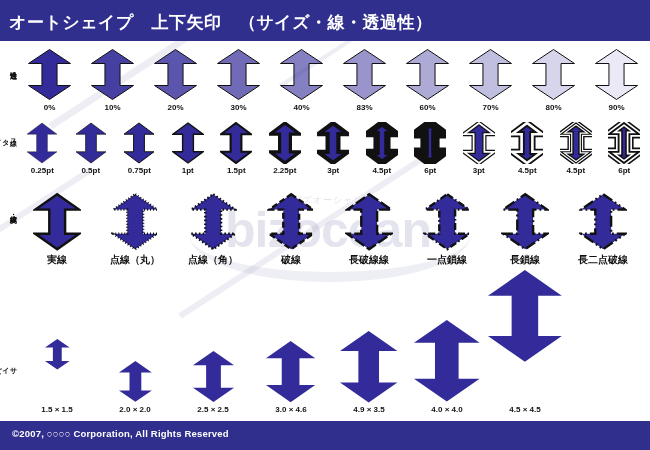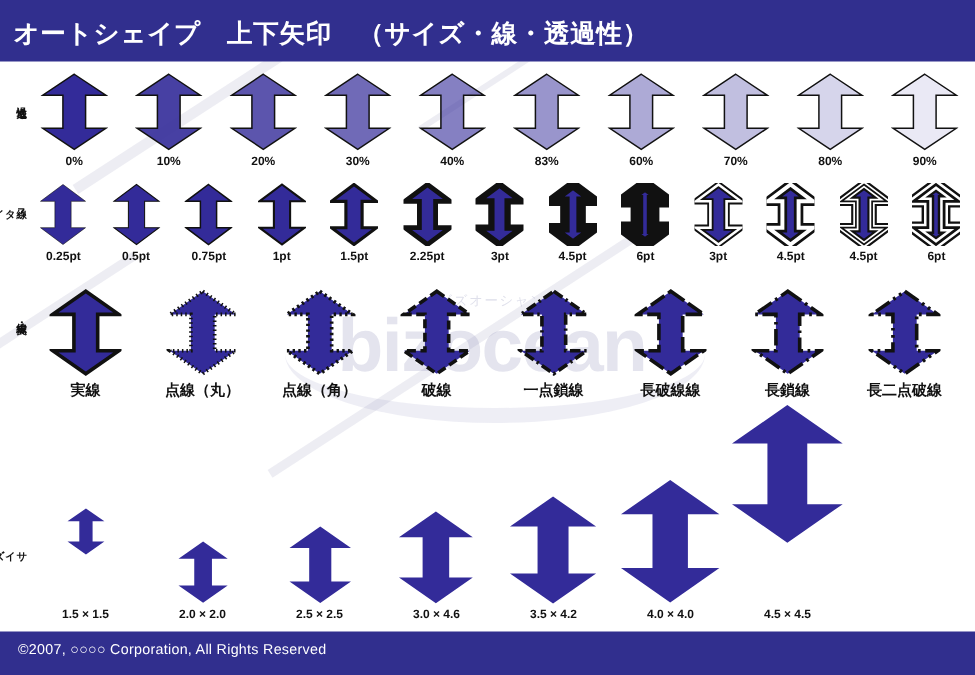--- a/index.html
+++ b/index.html
@@ -12,21 +12,21 @@
 
   
   .band{position:absolute;left:0;width:650px;background:#312f8e;}
   #header{top:0;height:41px;}
   #footer{top:421px;height:29px;}
   #title{
     position:absolute;left:9px;top:11px;color:#fff;font-size:17px;font-weight:bold;
     letter-spacing:.5px;white-space:nowrap;
   }
   #copyright{
-    position:absolute;left:12px;top:428px;color:#fff;font-size:9.5px;font-weight:normal;
+    position:absolute;left:12px;top:428px;color:#fff;font-size:9.5px;font-weight:bold;
     white-space:nowrap;letter-spacing:.2px;
   }
 
   
   #wm{position:absolute;left:0;top:0;width:650px;height:450px;pointer-events:none;}
   .streak{
     position:absolute;background:rgba(150,150,185,.17);
     transform-origin:0 0;transform:rotate(57deg);
   }
   #wm-text{
@@ -313,32 +313,32 @@
           <div class="shape">
             <svg width="48.4" height="59.4" viewBox="-2.2 -2.2 48.4 59.4">
               <path d="M22.00,0.00L44.00,15.40L29.92,15.40L29.92,39.60L44.00,39.60L22.00,55.00L0.00,39.60L14.08,39.60L14.08,15.40L0.00,15.40Z" fill="#332b99" stroke="#111111" stroke-width="2.4" stroke-linejoin="miter" stroke-dasharray="6 3"></path>
             </svg>
           </div>
           <div class="cap jp">破線</div>
         </div>
         <div class="cell" style="width: 78px;">
           <div class="shape">
             <svg width="48.4" height="59.4" viewBox="-2.2 -2.2 48.4 59.4">
+              <path d="M22.00,0.00L44.00,15.40L29.92,15.40L29.92,39.60L44.00,39.60L22.00,55.00L0.00,39.60L14.08,39.60L14.08,15.40L0.00,15.40Z" fill="#332b99" stroke="#111111" stroke-width="2.4" stroke-linejoin="miter" stroke-dasharray="11 3"></path>
+            </svg>
+          </div>
+          <div class="cap jp">長破線線</div>
+        </div>
+        <div class="cell" style="width: 78px;">
+          <div class="shape">
+            <svg width="48.4" height="59.4" viewBox="-2.2 -2.2 48.4 59.4">
               <path d="M22.00,0.00L44.00,15.40L29.92,15.40L29.92,39.60L44.00,39.60L22.00,55.00L0.00,39.60L14.08,39.60L14.08,15.40L0.00,15.40Z" fill="#332b99" stroke="#111111" stroke-width="2.4" stroke-linejoin="miter" stroke-dasharray="7 2.5 1.6 2.5"></path>
             </svg>
           </div>
           <div class="cap jp">一点鎖線</div>
-        </div>
-        <div class="cell" style="width: 78px;">
-          <div class="shape">
-            <svg width="48.4" height="59.4" viewBox="-2.2 -2.2 48.4 59.4">
-              <path d="M22.00,0.00L44.00,15.40L29.92,15.40L29.92,39.60L44.00,39.60L22.00,55.00L0.00,39.60L14.08,39.60L14.08,15.40L0.00,15.40Z" fill="#332b99" stroke="#111111" stroke-width="2.4" stroke-linejoin="miter" stroke-dasharray="11 3"></path>
-            </svg>
-          </div>
-          <div class="cap jp">長破線線</div>
         </div>
         <div class="cell" style="width: 78px;">
           <div class="shape">
             <svg width="48.4" height="59.4" viewBox="-2.2 -2.2 48.4 59.4">
               <path d="M22.00,0.00L44.00,15.40L29.92,15.40L29.92,39.60L44.00,39.60L22.00,55.00L0.00,39.60L14.08,39.60L14.08,15.40L0.00,15.40Z" fill="#332b99" stroke="#111111" stroke-width="2.4" stroke-linejoin="miter" stroke-dasharray="11 3 1.8 3"></path>
             </svg>
           </div>
           <div class="cap jp">長鎖線</div>
         </div>
         <div class="cell" style="width: 78px;">
@@ -386,21 +386,21 @@
             </svg>
           </div>
           <div class="cap">3.0 × 4.6</div>
         </div>
         <div class="cell" style="width: 78px; height: 122px;">
           <div class="shape">
             <svg width="59.4" height="73.4" viewBox="-1 -1 59.4 73.4">
               <path d="M28.70,0.00L57.40,19.99L39.03,19.99L39.03,51.41L57.40,51.41L28.70,71.40L0.00,51.41L18.37,51.41L18.37,19.99L0.00,19.99Z" fill="#332b99" stroke="none" stroke-width="0" stroke-linejoin="miter"></path>
             </svg>
           </div>
-          <div class="cap">3.5 × 4.2</div>
+          <div class="cap">4.9 × 3.5</div>
         </div>
         <div class="cell" style="width: 78px; height: 122px;">
           <div class="shape">
             <svg width="67.6" height="83.6" viewBox="-1 -1 67.6 83.6">
               <path d="M32.80,0.00L65.60,22.85L44.61,22.85L44.61,58.75L65.60,58.75L32.80,81.60L0.00,58.75L20.99,58.75L20.99,22.85L0.00,22.85Z" fill="#332b99" stroke="none" stroke-width="0" stroke-linejoin="miter"></path>
             </svg>
           </div>
           <div class="cap">4.0 × 4.0</div>
         </div>
         <div class="cell" style="width: 78px; height: 122px; gap: 40px;">

